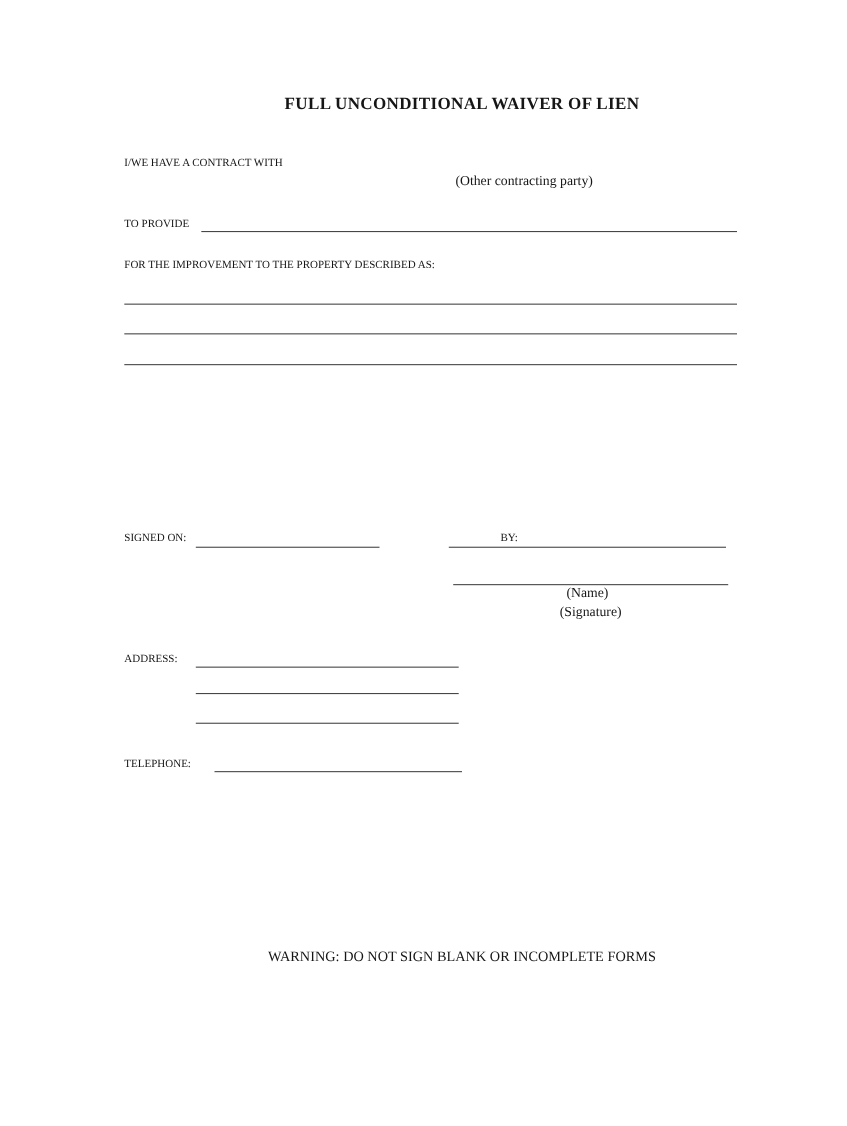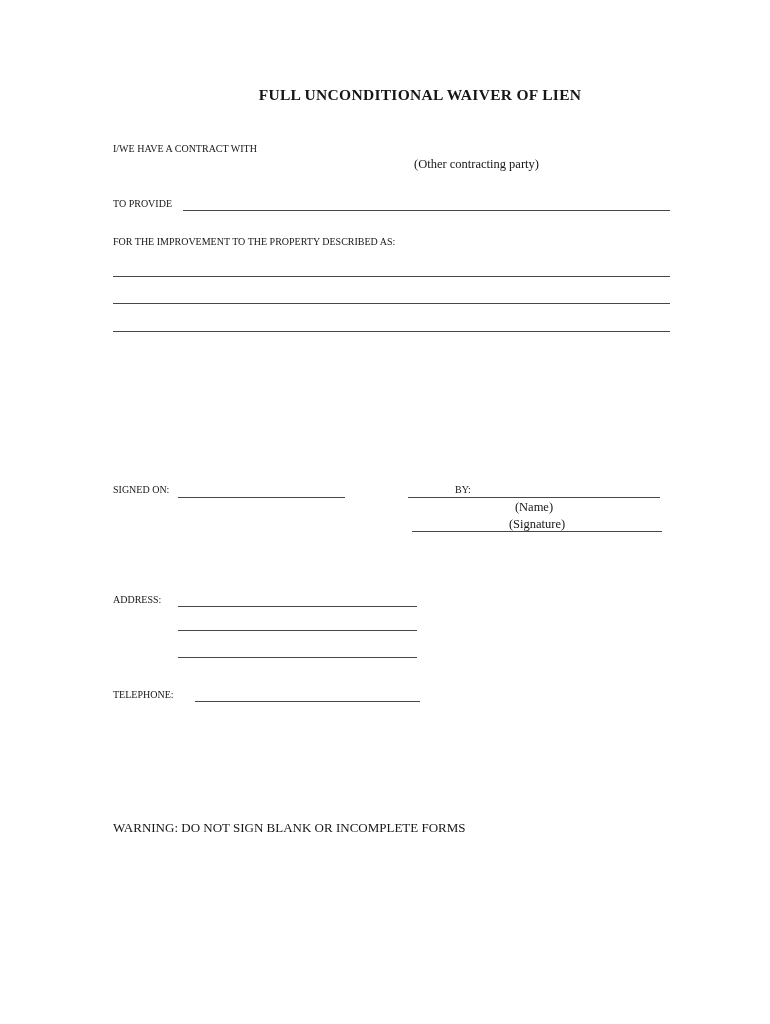--- a/index.html
+++ b/index.html
@@ -44,25 +44,27 @@
   .para {
     left: 113px;
     top: 359px;
     width: 602px;
     font-size: 13px;
     line-height: 18.5px;
   }
   .caption-center {
     text-align: center;
     font-size: 12.5px;
+    margin-top: 32px;
   }
   .warning {
     left: 113px;
-    top: 820px;
+    top: 862px;
     width: 614px;
+    text-align: center;
     font-size: 13px;
     line-height: 15.5px;
   }
 </style>
 </head>
 <body>
 
 <div class="page">
 
   <div class="abs doc-title">FULL UNCONDITIONAL WAIVER OF LIEN</div>

